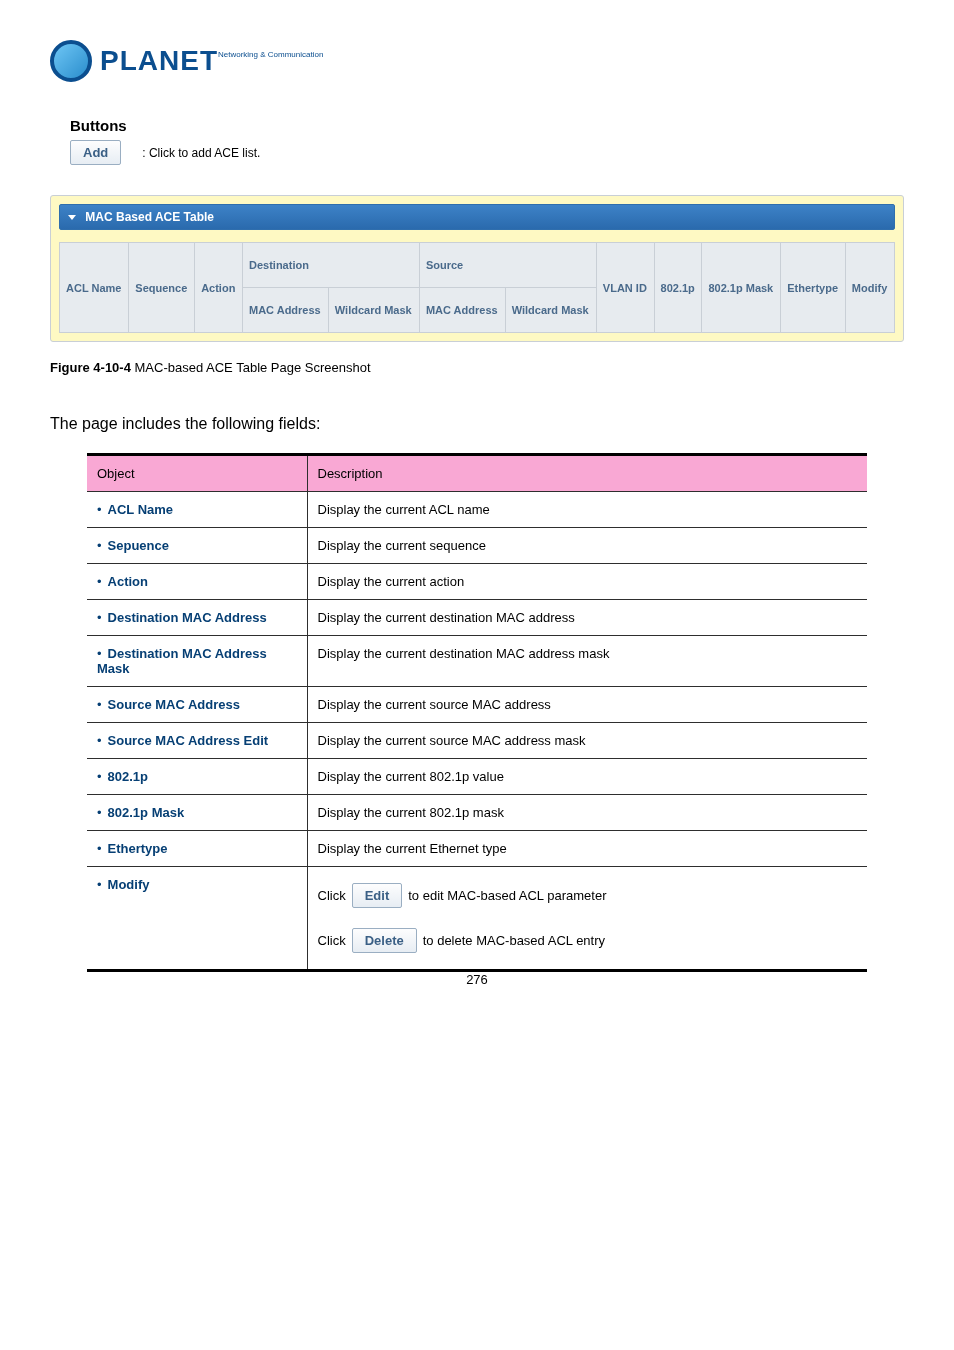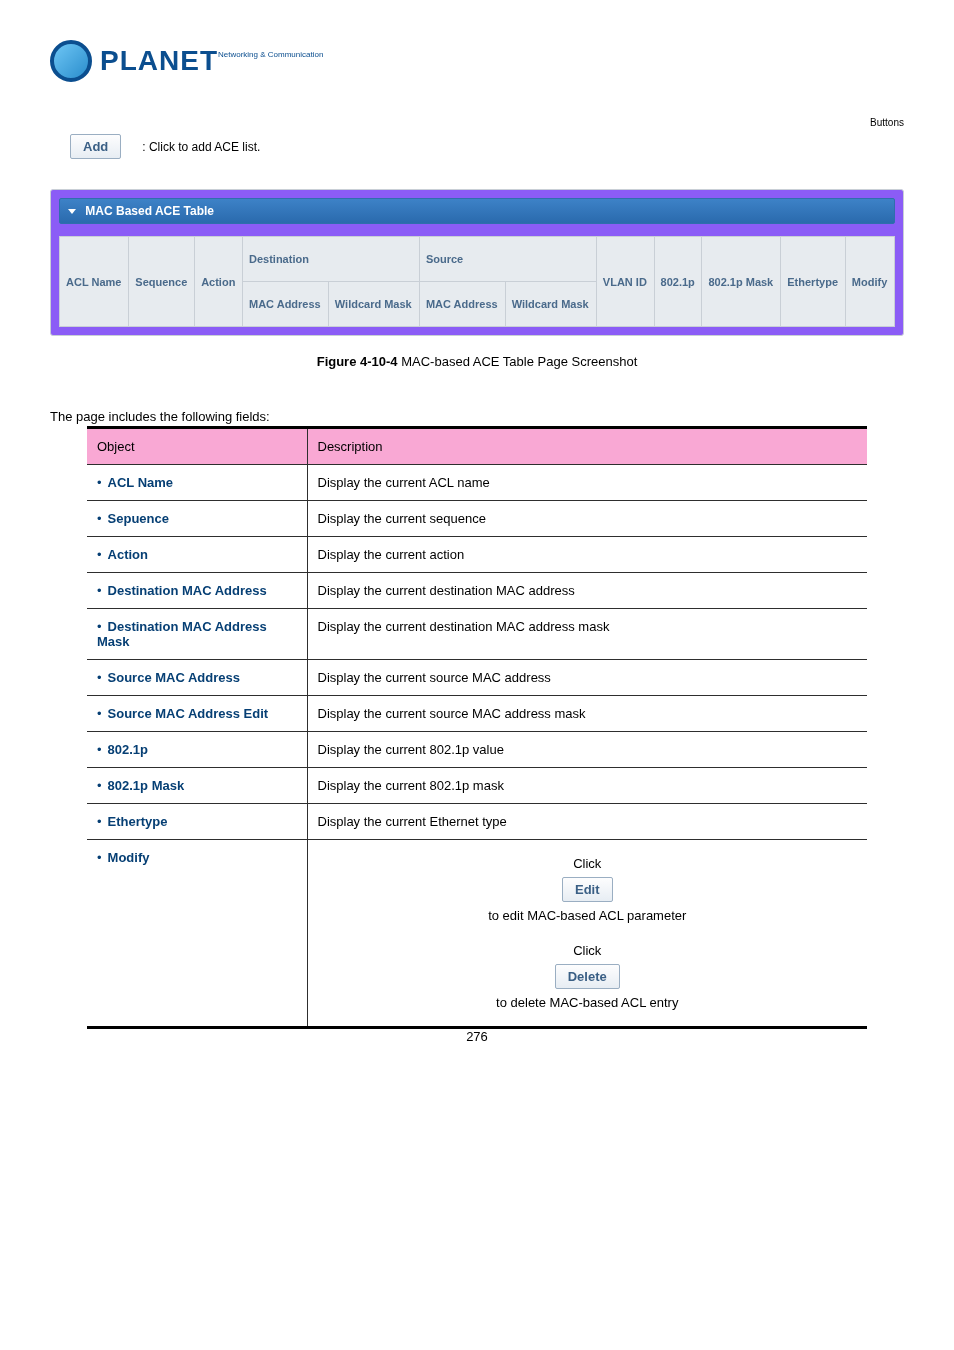--- a/index.html
+++ b/index.html
@@ -29,36 +29,36 @@
     font-family: Arial Black, Arial, sans-serif;
     font-size: 28px; font-weight: 900;
     letter-spacing: 1px;
     color: #0b4e8f;
     line-height: 0.8;
   }
   .logo-tag {
     font-size: 8px; color:#0b4e8f; white-space: nowrap;
   }
 
-  .buttons-label { font-weight: normal; margin: 0 0 6px 20px; font-size:10px;text-align:right; }
+  .buttons-label { font-weight: bold; margin: 0 0 6px 20px; font-size:15px; }
   .add-row { display:flex; align-items:center; gap:21px; margin: 0 0 30px 20px; }
   .btn {
     display:inline-block;
     border: 1px solid #9aaec2;
     background: linear-gradient(#fdfdfe, #e7edf3);
     padding: 4px 12px;
     font-size: 13px; color:#3a5f85; font-weight:bold;
     border-radius: 2px;
     font-family: Arial, sans-serif;
   }
   .add-row .txt { font-size: 12px; }
 
   .panel {
     border: 1px solid #c9cfd6;
-    background: #8b5cf6;
+    background: #fef9c3;
     border-radius: 3px;
     padding: 8px;
     margin-bottom: 18px;
   }
   .panel-header {
     background: linear-gradient(#3d82c7, #2a6aad);
     color:#fff;
     font-size: 12px; font-weight: bold;
     padding: 5px 8px;
     border-radius: 2px;
@@ -82,27 +82,27 @@
   .ace-table th {
     background: #e7ebef;
     color: #4a6a8b;
     font-weight: bold;
     text-align: left;
     padding: 16px 6px;
     border: 1px solid #c9cfd6;
   }
 
   .fig-caption {
-    text-align: center;
+    text-align: left;
     margin: 18px 0 40px 0;
     font-size: 13px;
   }
   .fig-caption .strong { font-weight: bold; }
 
-  .intro { margin-bottom: 2px; font-size: 13px; }
+  .intro { margin-bottom: 20px; font-size: 16px; }
 
   .obj-table {
     width: 780px;
     margin: 0 auto;
     border-collapse: collapse;
     font-size: 13px;
     border-top: 3px solid #000;
     border-bottom: 3px solid #000;
   }
   .obj-table th, .obj-table td {
@@ -121,21 +121,21 @@
     width: 220px;
     border-left: none;
   }
   .obj-table thead th:last-child,
   .obj-table tbody td:last-child {
     border-right: none;
   }
   .obj-label { color:#063f74; font-weight:bold; }
   .bul { color:#063f74; margin-right: 6px; }
 
-  .modify-row { display:flex; align-items:center; gap:6px; margin: 6px 0; flex-direction: column; }
+  .modify-row { display:flex; align-items:center; gap:6px; margin: 6px 0; }
 
   .page-num { text-align:center; font-size: 13px; }
 </style>
 </head>
 <body>
 
 <div class="logo">
   <div class="logo-icon"></div>
   <div class="logo-text">
     <span class="logo-name">PLANET</span>

